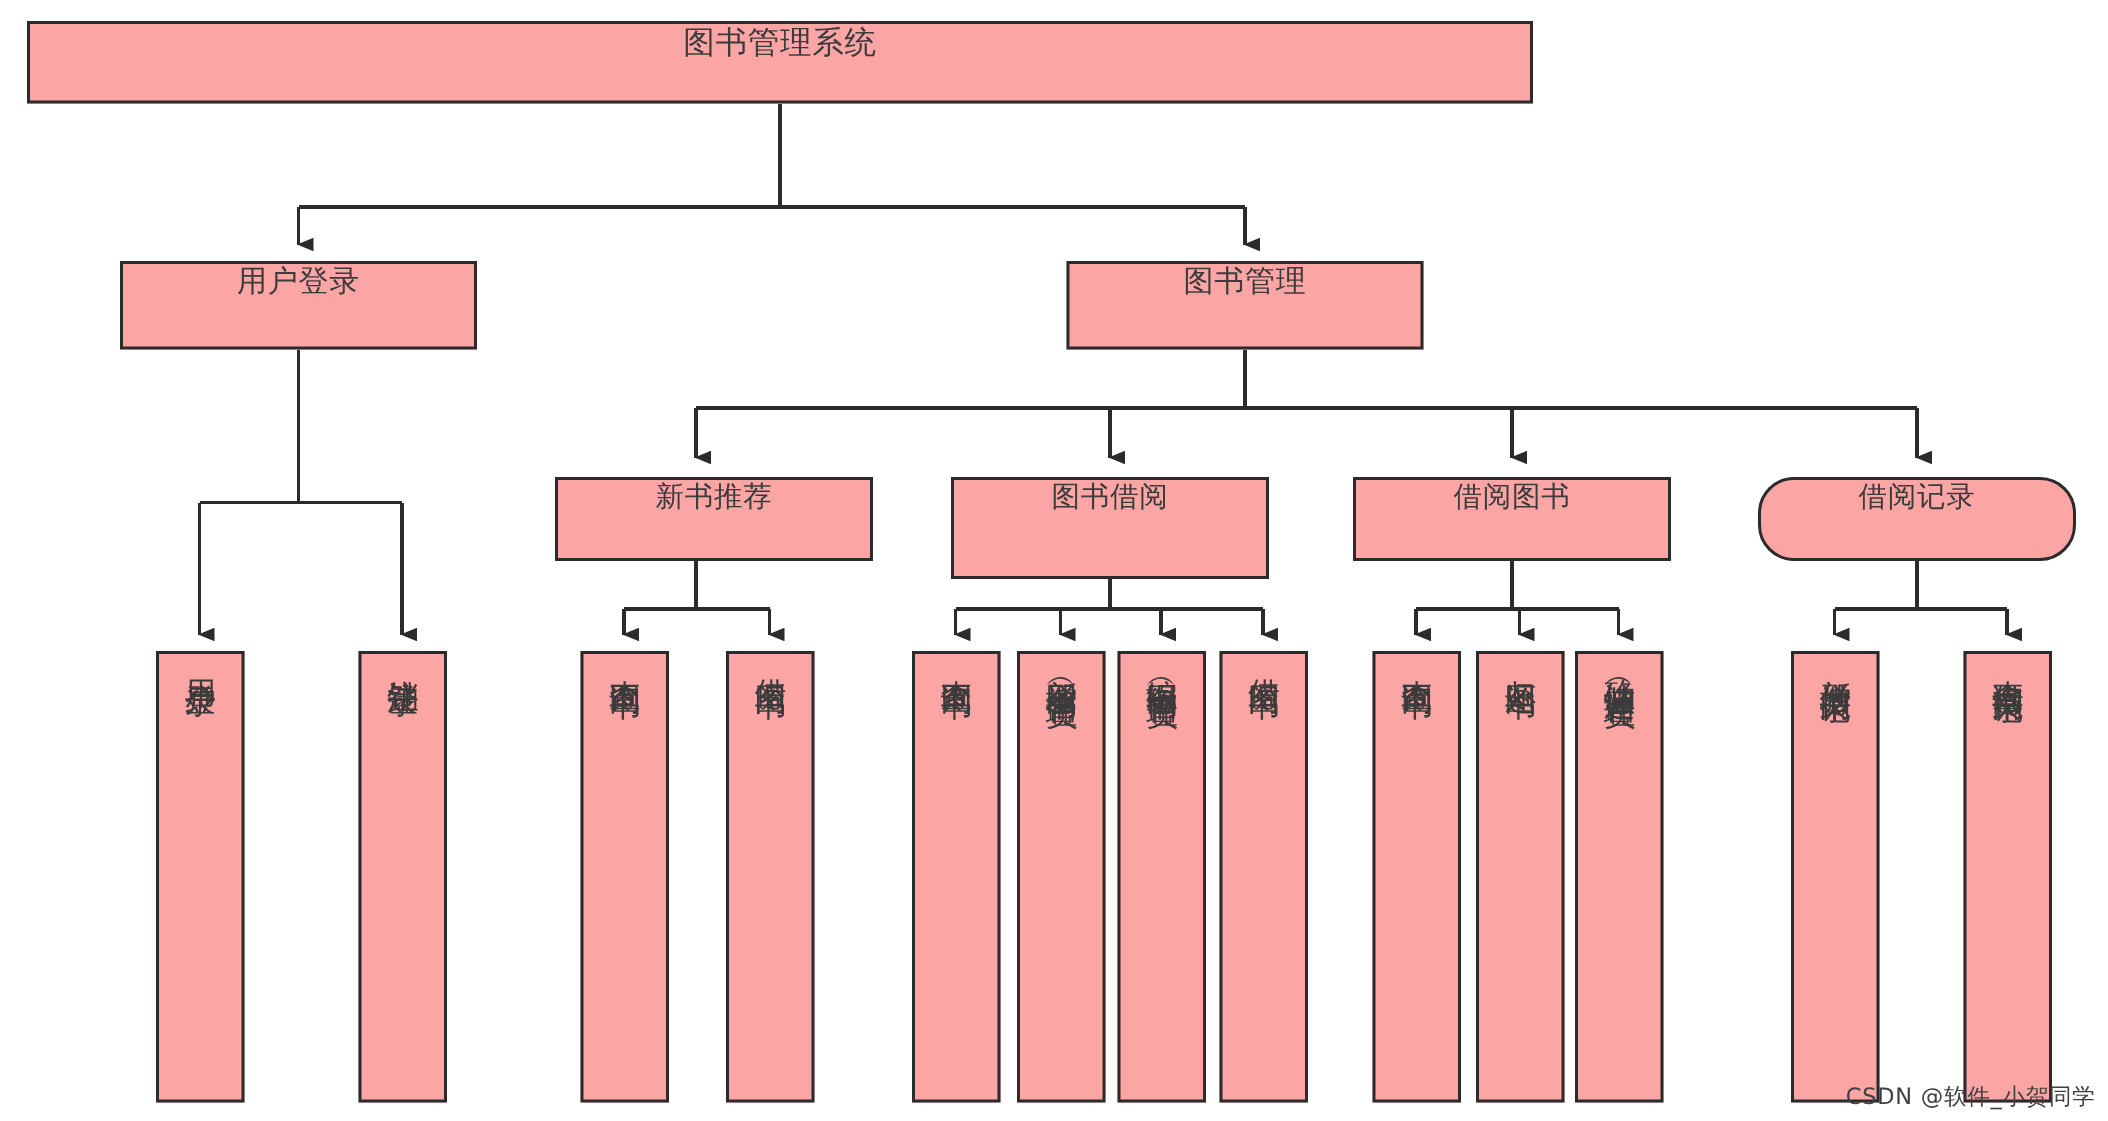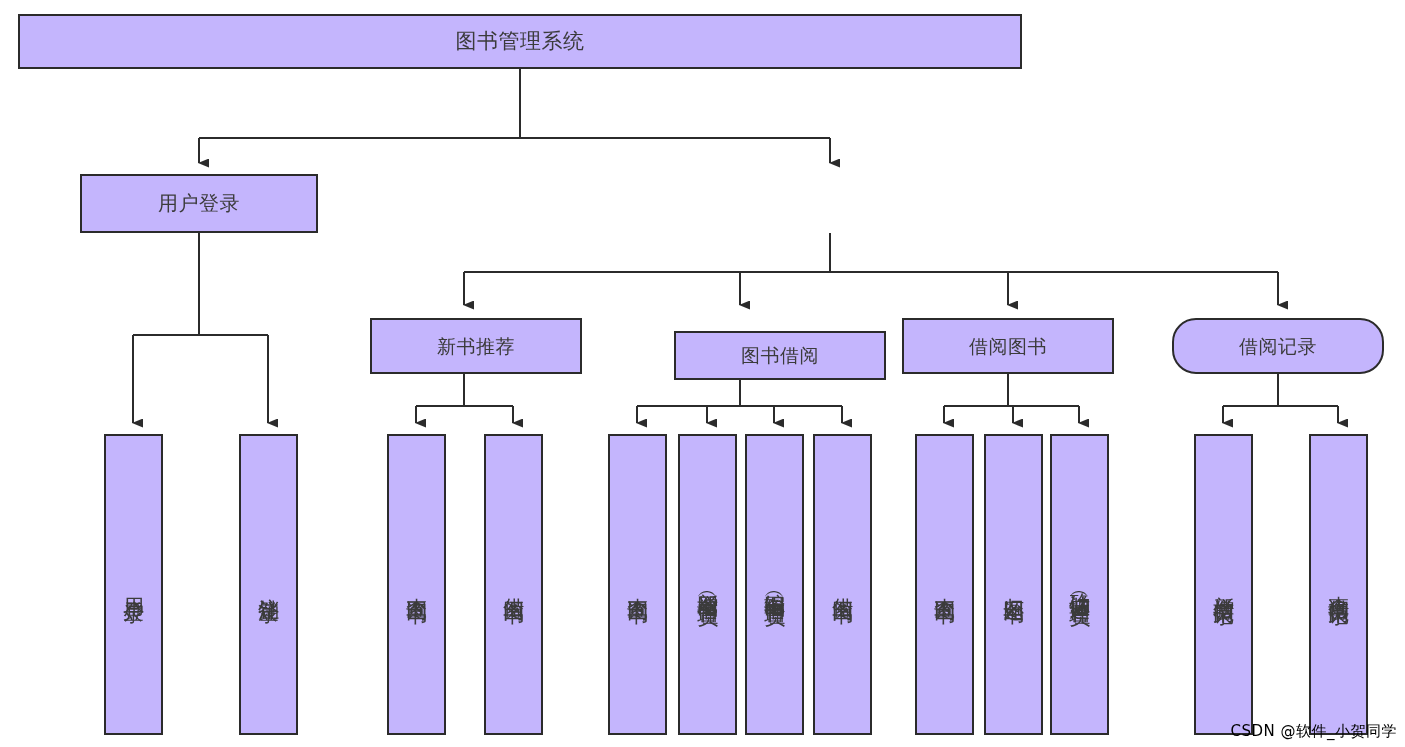--- a/index.html
+++ b/index.html
@@ -26,24 +26,24 @@
     position: absolute;
     left: 0;
     top: 0;
     width: 1405px;
     height: 747px;
     display: block;
   }
   .node-box {
     position: absolute;
     box-sizing: border-box;
-    background: #c4b5fd;
+    background: #fca5a5;
     border: 2px solid #2b2b2b;
     display: flex;
-    align-items: center;
+    align-items: flex-start;
     justify-content: center;
     overflow: hidden;
   }
   .node-label {
     color: #3b3b3b;
     font-family: "DejaVu Sans", "Liberation Sans", sans-serif;
     line-height: 1.18;
     text-align: center;
     white-space: pre;
     letter-spacing: 0.5px;
@@ -56,21 +56,21 @@
     text-orientation: upright;
     font-size: 21px;
     line-height: 1.16;
     letter-spacing: 2px;
   }
   .watermark {
     position: absolute;
     right: 8px;
     bottom: 6px;
     font-size: 15px;
-    color: #000000;
+    color: #404040;
     font-family: "DejaVu Sans", "Liberation Sans", sans-serif;
     letter-spacing: 0.5px;
     white-space: nowrap;
     pointer-events: none;
     margin-left: 28px;
   }
 </style>
 </head>
 <body>
 
@@ -127,26 +127,29 @@
   </svg>
 
   <div class="node-box level0" style="left:18px; top:14px; width:1004px; height:55px;">
     <span class="node-label">图书管理系统</span>
   </div>
 
   <div class="node-box level1" style="left:80px; top:174px; width:238px; height:59px;">
     <span class="node-label">用户登录</span>
   </div>
 
+  <div class="node-box level1" style="left:711px; top:174px; width:238px; height:59px;">
+    <span class="node-label">图书管理</span>
+  </div>
 
   <div class="node-box level2" style="left:370px; top:318px; width:212px; height:56px;">
     <span class="node-label">新书推荐</span>
   </div>
 
-  <div class="node-box level2" style="left:634px; top:331px; width:212px; height:49px;margin-left:40px;">
+  <div class="node-box level2" style="left:634px; top:318px; width:212px; height:68px;">
     <span class="node-label">图书借阅</span>
   </div>
 
   <div class="node-box level2" style="left:902px; top:318px; width:212px; height:56px;">
     <span class="node-label">借阅图书</span>
   </div>
 
   <div class="node-box level2" style="left:1172px; top:318px; width:212px; height:56px;border-radius:24px;">
     <span class="node-label">借阅记录</span>
   </div>

